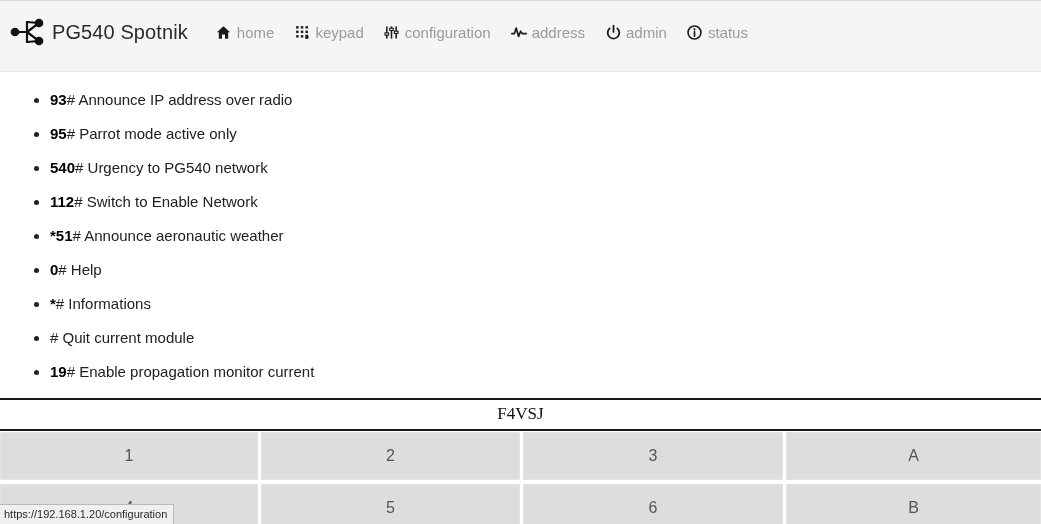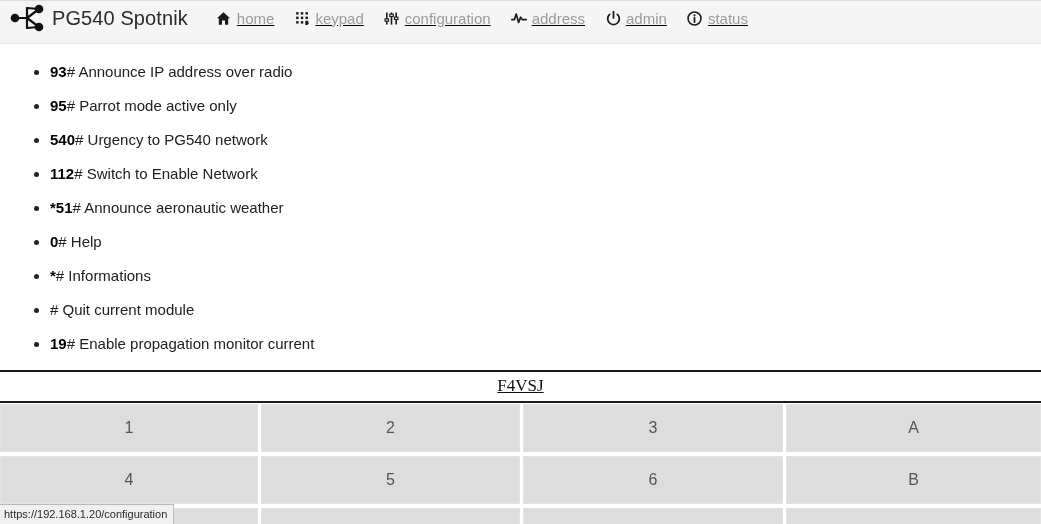--- a/index.html
+++ b/index.html
@@ -10,21 +10,21 @@
     width: 1041px;
     height: 524px;
     overflow: hidden;
     background: #ffffff;
     font-family: "Liberation Sans", sans-serif;
   }
 
   
   .navbar {
     position: relative;
-    height: 44px;
+    height: 72px;
     background: #f5f5f5;
     border-top: 1px solid #dcdcdc;
     border-bottom: 1px solid #e7e7e7;
     display: flex;
     align-items: center;
     padding: 0 0 8px 10px;
   }
   .brand {
     display: flex;
     align-items: center;
@@ -43,21 +43,20 @@
     color: #2b2b2b;
     white-space: nowrap;
     letter-spacing: 0.1px;
   }
   .nav-items {
     display: flex;
     align-items: center;
     list-style: none;
     margin: 0;
     padding: 0;
-    text-decoration: underline;
   }
   .nav-item {
     display: flex;
     align-items: center;
     padding: 0 10px;
     cursor: pointer;
     white-space: nowrap;
   }
   .nav-item .nav-ico {
     display: inline-flex;
@@ -101,21 +100,20 @@
     border-top: 2px solid #1a1a1a;
     margin: 14px 0 0 0;
   }
   .callsign {
     font-family: "Liberation Serif", serif;
     font-size: 17px;
     color: #111;
     text-align: center;
     padding: 5px 0 6px 0;
     line-height: 18px;
-    text-decoration: underline;
   }
 
   
   .keypad {
     border-top: 2px solid #1a1a1a;
     padding-top: 1px;
   }
   .keypad-row {
     display: flex;
     width: 100%;

